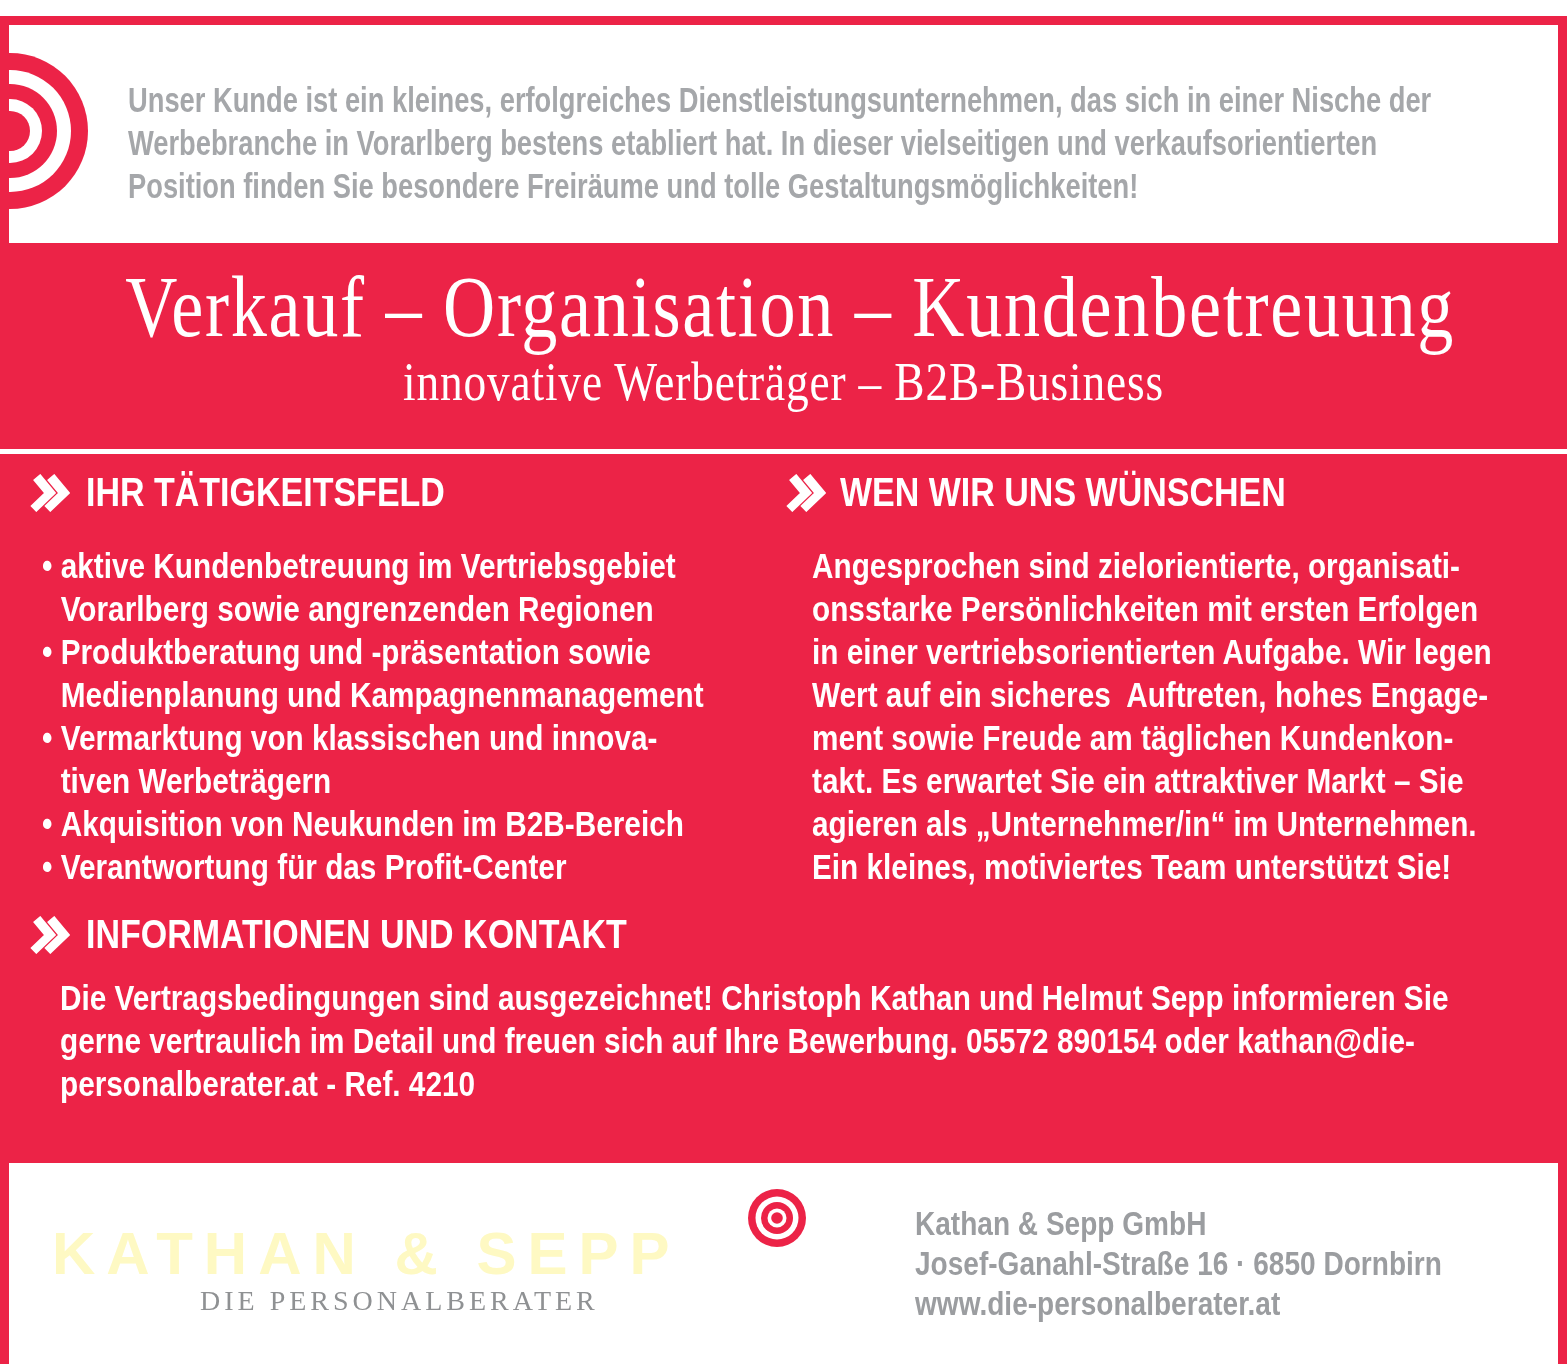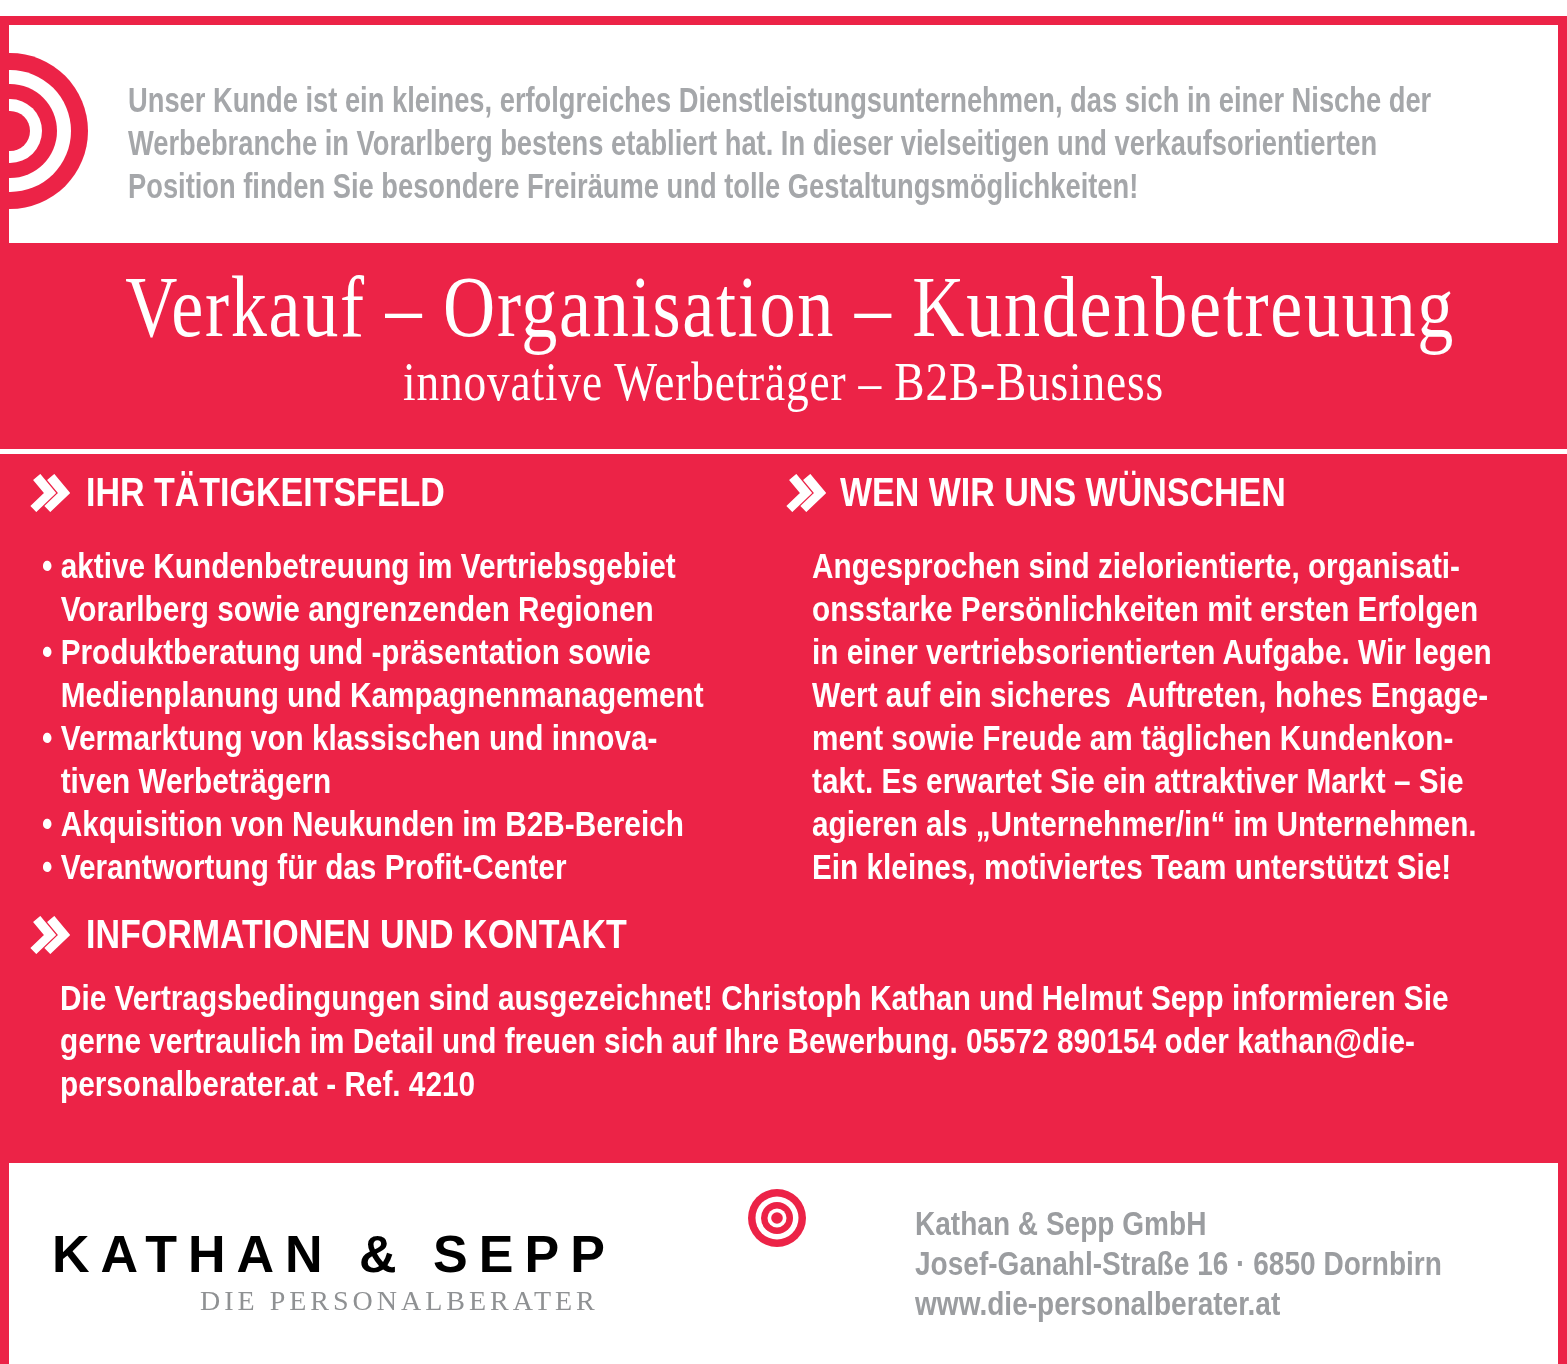--- a/index.html
+++ b/index.html
@@ -49,22 +49,22 @@
     font-size:35px; line-height:43px; white-space:pre-wrap;
     transform:scaleX(0.85); transform-origin:0 0;
   }
   .bullets { position:absolute; left:42px; top:528px; width:880px; transform:scaleX(0.85); transform-origin:0 0; }
   .brow { display:grid; grid-template-columns:22px auto; }
   .bmark { color:#ffffff; font-weight:700; font-size:35px; line-height:43px; }
   .btext { color:#ffffff; font-weight:700; font-size:35px; line-height:43px; white-space:pre-wrap; }
 
   .footer-logo-text {
     position:absolute; left:52px; top:1204px;
-    font-size:52px; line-height:68px; font-weight:600;
-    letter-spacing:11px; color:#000000; white-space:nowrap;
+    font-size:60px; line-height:68px; font-weight:600;
+    letter-spacing:11px; color:#fef9c3; white-space:nowrap;
   }
   .footer-target { position:absolute; left:747px; top:1172px; }
   .footer-tagline {
     position:absolute; left:200px; top:1268px;
     font-family:"Liberation Serif", serif; font-weight:400;
     font-size:28px; line-height:34px; letter-spacing:4px; color:#8f9193; white-space:nowrap;
   }
   .footer-company {
     position:absolute; left:915px; top:1188px; width:760px;
     font-size:33px; line-height:40px; font-weight:700;

